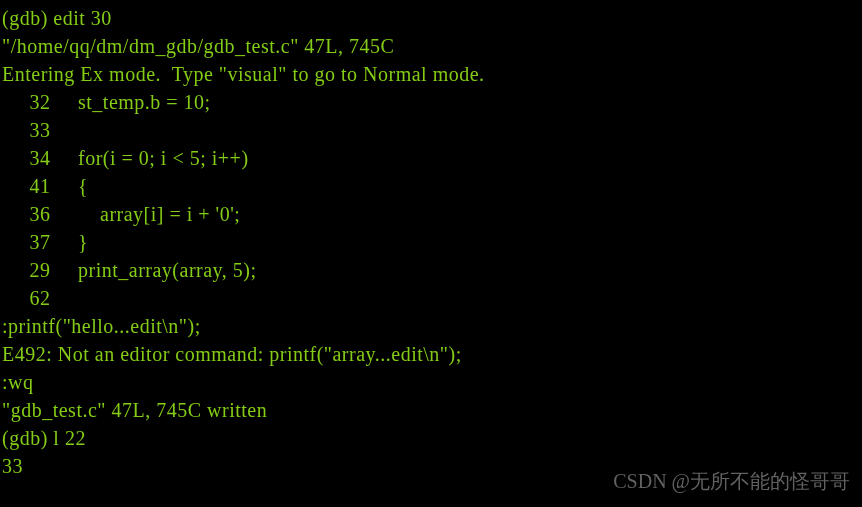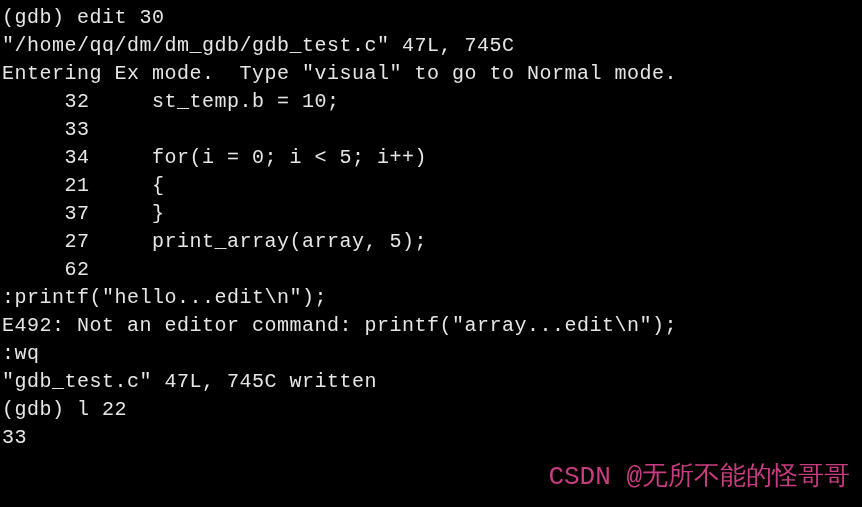--- a/index.html
+++ b/index.html
@@ -15,46 +15,48 @@
       line-height: 1.4;
       width: 862px;
       height: 507px;
       padding: 4px 2px;
       overflow: hidden;
       position: relative;
       letter-spacing: 0.5px;
     }
     .terminal-line {
       white-space: pre;
-      color: #e5e5e5;
+      color: #84cc16;
+      font-family: Liberation Serif, serif;
     }
     .watermark {
       position: absolute;
       bottom: 12px;
       right: 12px;
-      color: #ec4899;
-      font-family: Liberation Mono, monospace;
-      font-size: 26px;
+      color: #737373;
+      font-family: Liberation Serif, serif;
+      font-size: 20px;
       opacity: 0.85;
       letter-spacing: 0;
     }
   </style>
 </head>
 <body>
 
 <div>
   <div class="terminal-line">(gdb) edit 30</div>
   <div class="terminal-line">"/home/qq/dm/dm_gdb/gdb_test.c" 47L, 745C</div>
   <div class="terminal-line">Entering Ex mode.  Type "visual" to go to Normal mode.</div>
   <div class="terminal-line">     32     st_temp.b = 10;</div>
   <div class="terminal-line">     33</div>
   <div class="terminal-line">     34     for(i = 0; i &lt; 5; i++)</div>
-  <div class="terminal-line">     21     {</div>
+  <div class="terminal-line">     41     {</div>
+  <div class="terminal-line">     36         array[i] = i + '0';</div>
   <div class="terminal-line">     37     }</div>
-  <div class="terminal-line">     27     print_array(array, 5);</div>
+  <div class="terminal-line">     29     print_array(array, 5);</div>
   <div class="terminal-line">     62</div>
   <div class="terminal-line">:printf("hello...edit\n");</div>
   <div class="terminal-line">E492: Not an editor command: printf("array...edit\n");</div>
   <div class="terminal-line">:wq</div>
   <div class="terminal-line">"gdb_test.c" 47L, 745C written</div>
   <div class="terminal-line">(gdb) l 22</div>
   <div class="terminal-line">33</div>
 </div>
 
 <div class="watermark">CSDN @无所不能的怪哥哥</div>

